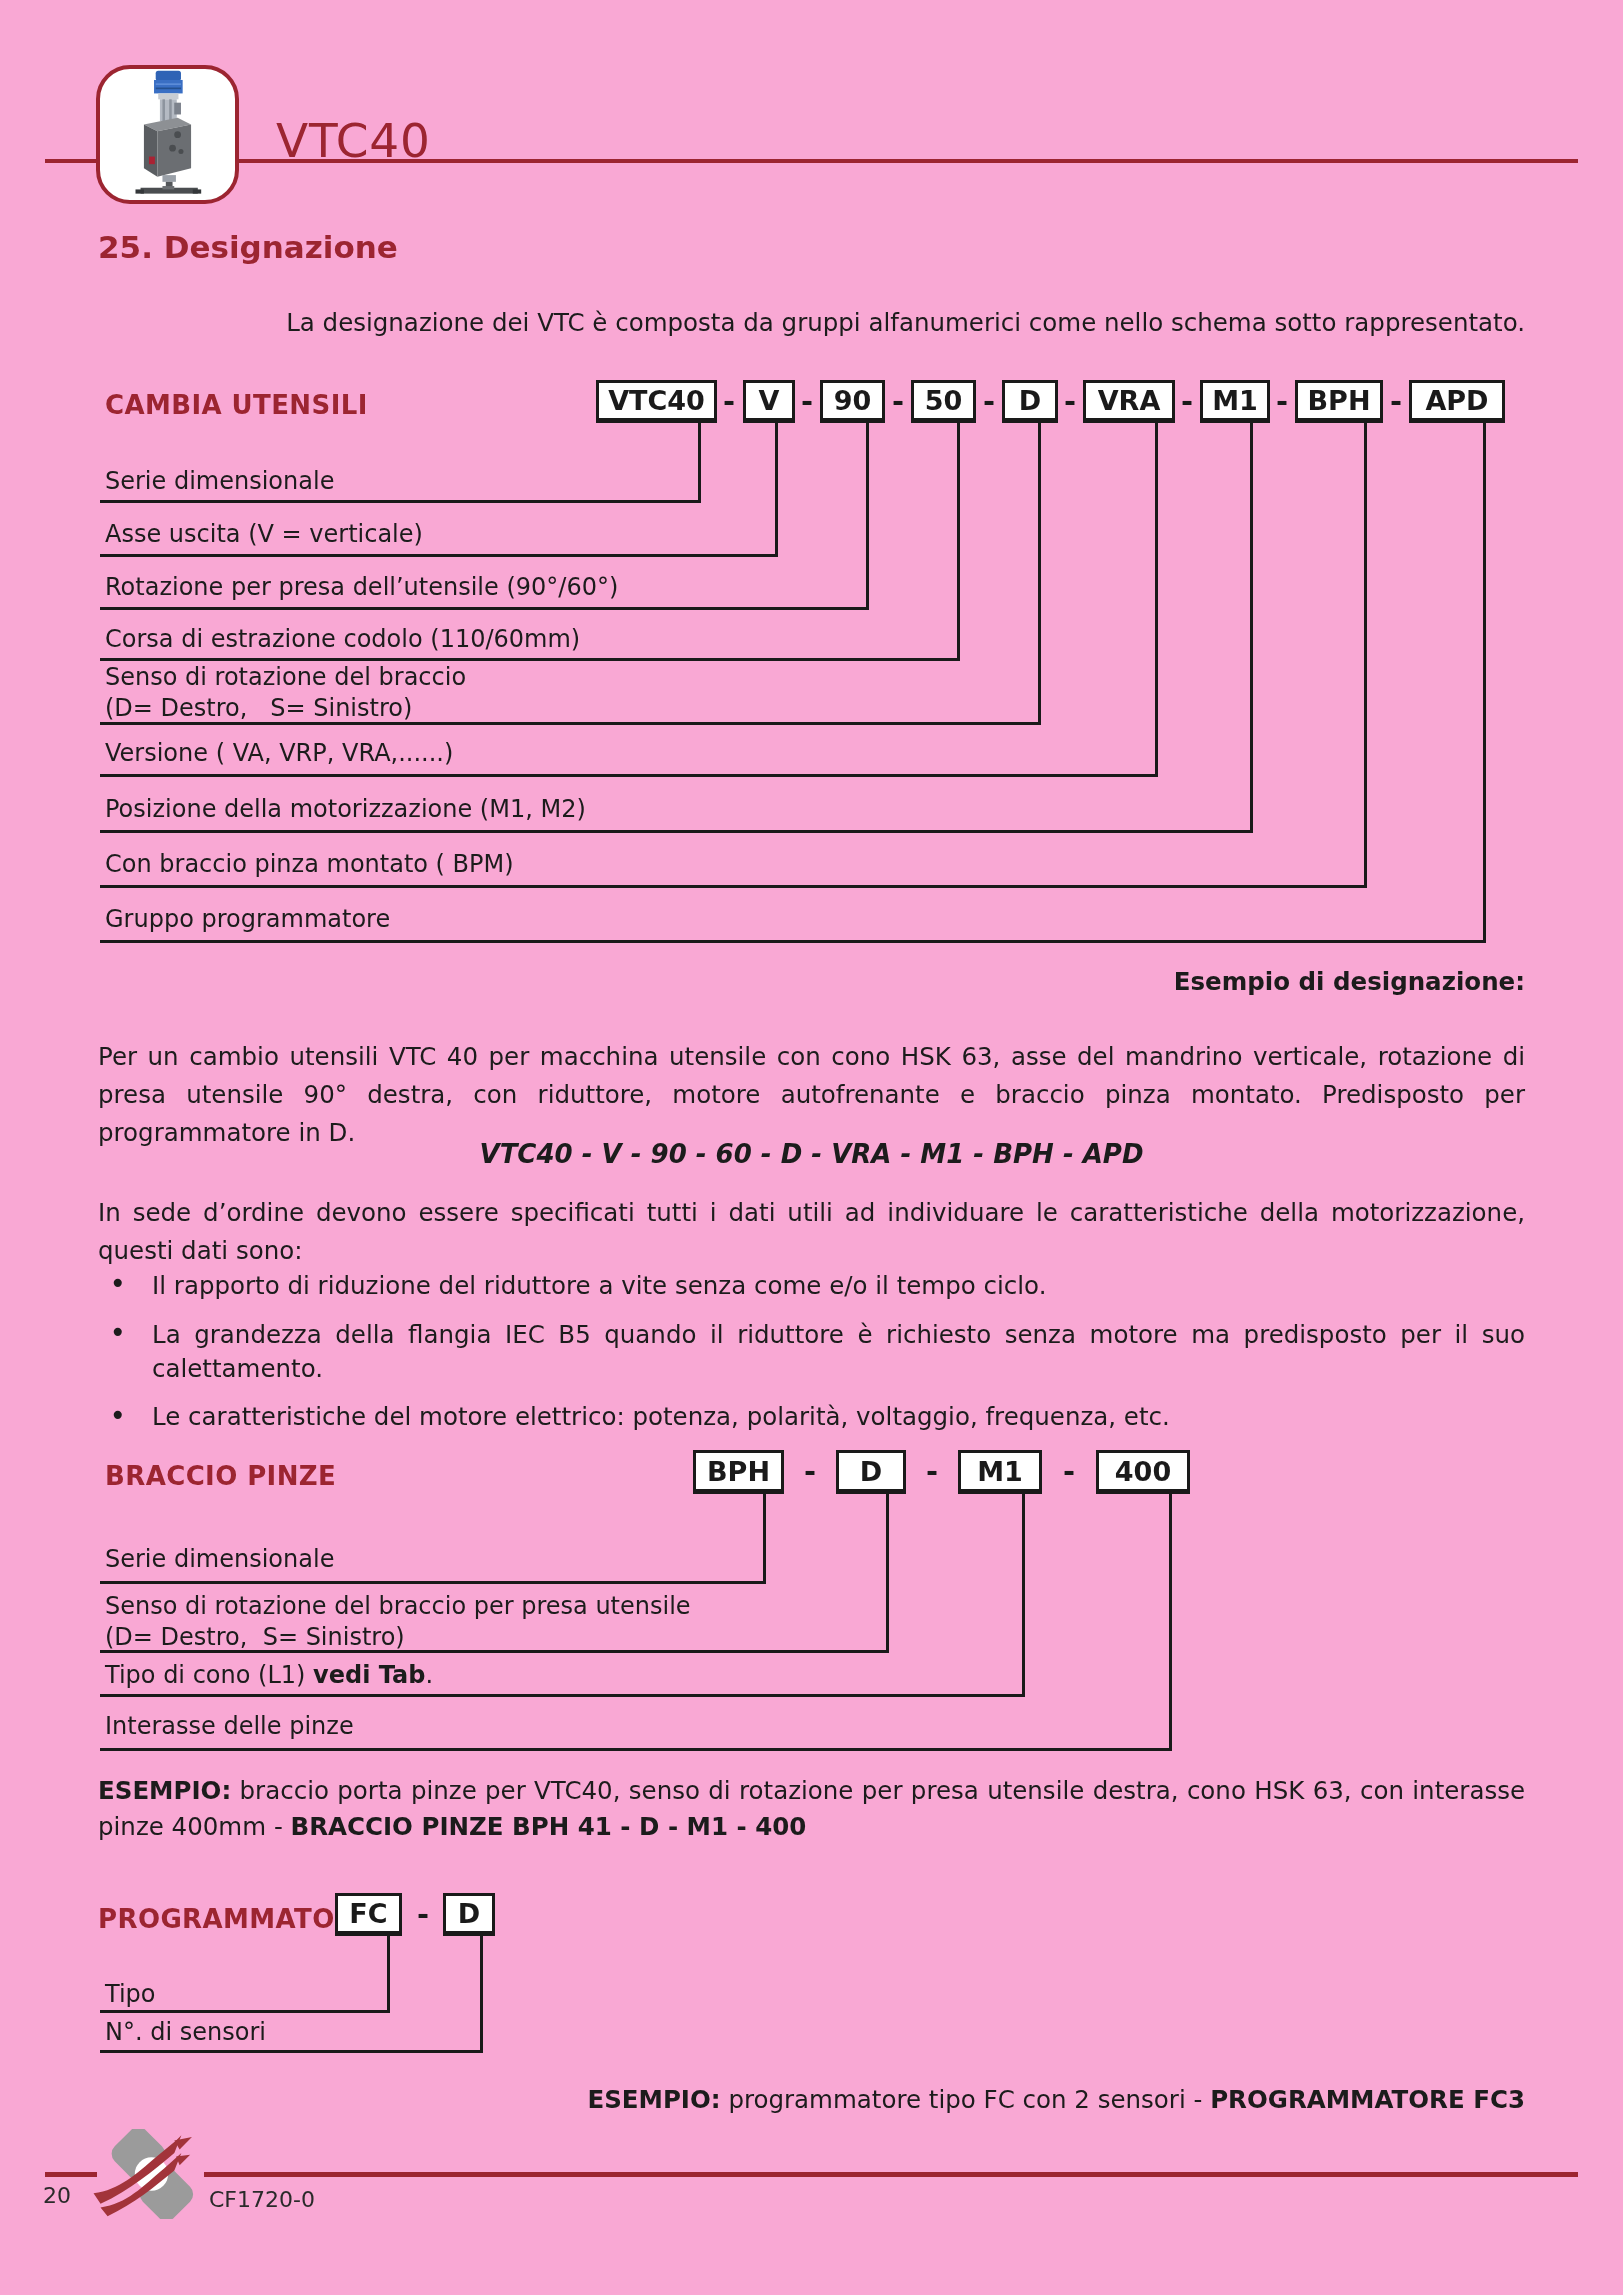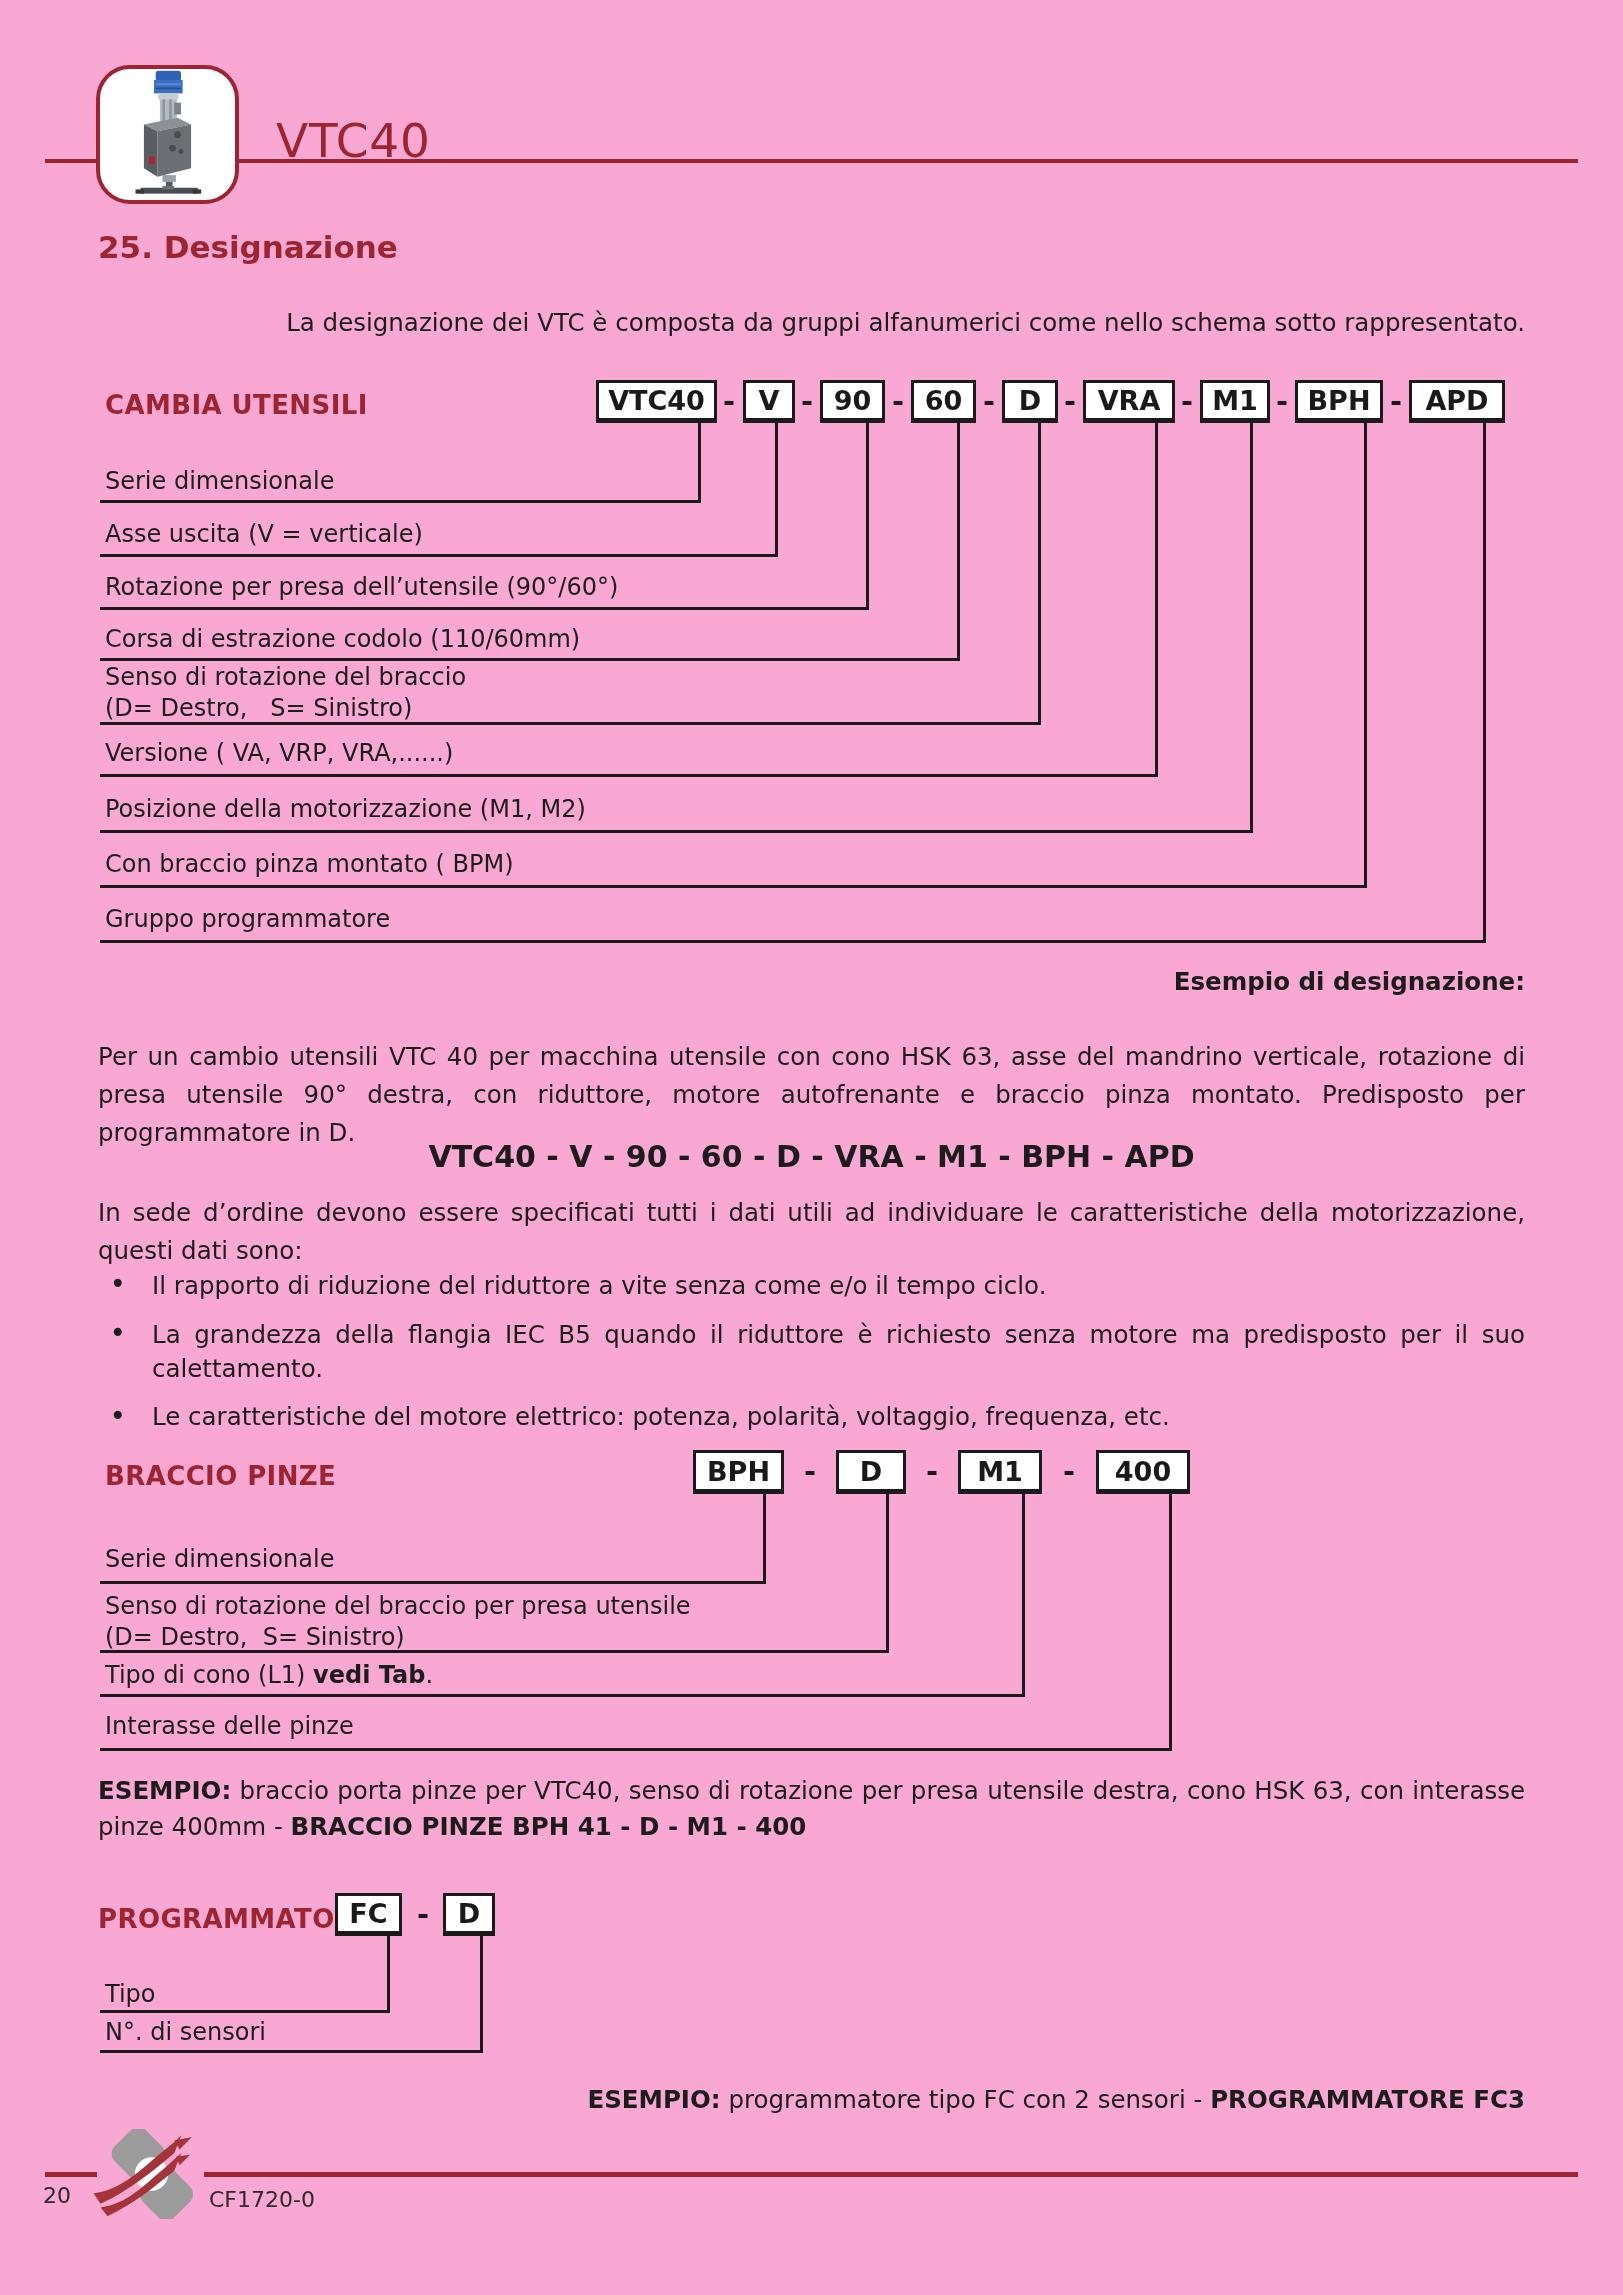--- a/index.html
+++ b/index.html
@@ -17,21 +17,21 @@
   .product-title { position:absolute; left:276px; top:113px; font-size:47px; color:#9c2531;
                    letter-spacing:0.8px; }
   .section-title { position:absolute; left:98px; top:229px; font-size:31px; font-weight:bold; color:#9c2531; }
 
   
   .body-par { position:absolute; left:98px; width:1427px; font-size:24.5px; line-height:38px;
               text-align:justify; }
   .single-line { text-align:right; }
   .b { font-weight:bold; }
   .code-line { position:absolute; left:0; top:1139px; width:1623px; text-align:center;
-               font-size:30px; font-weight:bold; }
+               font-size:26px; font-weight:bold;font-style:italic; }
 
   
   .bullets { position:absolute; left:98px; top:1269px; width:1427px; list-style:none; }
   .bullets li { position:relative; padding-left:54px; font-size:24.5px; line-height:34px;
                 margin-bottom:14.7px; text-align:justify; }
   .bullets li::before { content:"\2022"; position:absolute; left:11.4px; top:-1.6px; font-size:28px; }
 
   
   .red-label { position:absolute; font-size:26px; font-weight:bold; color:#9c2531; letter-spacing:0.4px; }
   .dbox { position:absolute; height:43px; background:#fff; border:3.3px solid #1a1a1a; border-bottom-width:5.7px;
@@ -89,21 +89,21 @@
 
   <div>
     <span class="red-label" style="left:105px; top:390px;">CAMBIA UTENSILI</span>
 
     <div class="dbox" style="left:596px; top:380px; width:121px;">VTC40</div>
     <span class="dash" style="left:729px; top:381px;">-</span>
     <div class="dbox" style="left:743px; top:380px; width:52px;">V</div>
     <span class="dash" style="left:807px; top:381px;">-</span>
     <div class="dbox" style="left:820px; top:380px; width:65px;">90</div>
     <span class="dash" style="left:898px; top:381px;">-</span>
-    <div class="dbox" style="left:911px; top:380px; width:65px;">60</div>
+    <div class="dbox" style="left:911px; top:380px; width:65px;">50</div>
     <span class="dash" style="left:989px; top:381px;">-</span>
     <div class="dbox" style="left:1002px; top:380px; width:56px;">D</div>
     <span class="dash" style="left:1070px; top:381px;">-</span>
     <div class="dbox" style="left:1083px; top:380px; width:92px;">VRA</div>
     <span class="dash" style="left:1187px; top:381px;">-</span>
     <div class="dbox" style="left:1200px; top:380px; width:70px;">M1</div>
     <span class="dash" style="left:1282px; top:381px;">-</span>
     <div class="dbox" style="left:1295px; top:380px; width:88px;">BPH</div>
     <span class="dash" style="left:1396px; top:381px;">-</span>
     <div class="dbox" style="left:1409px; top:380px; width:96px;">APD</div>

